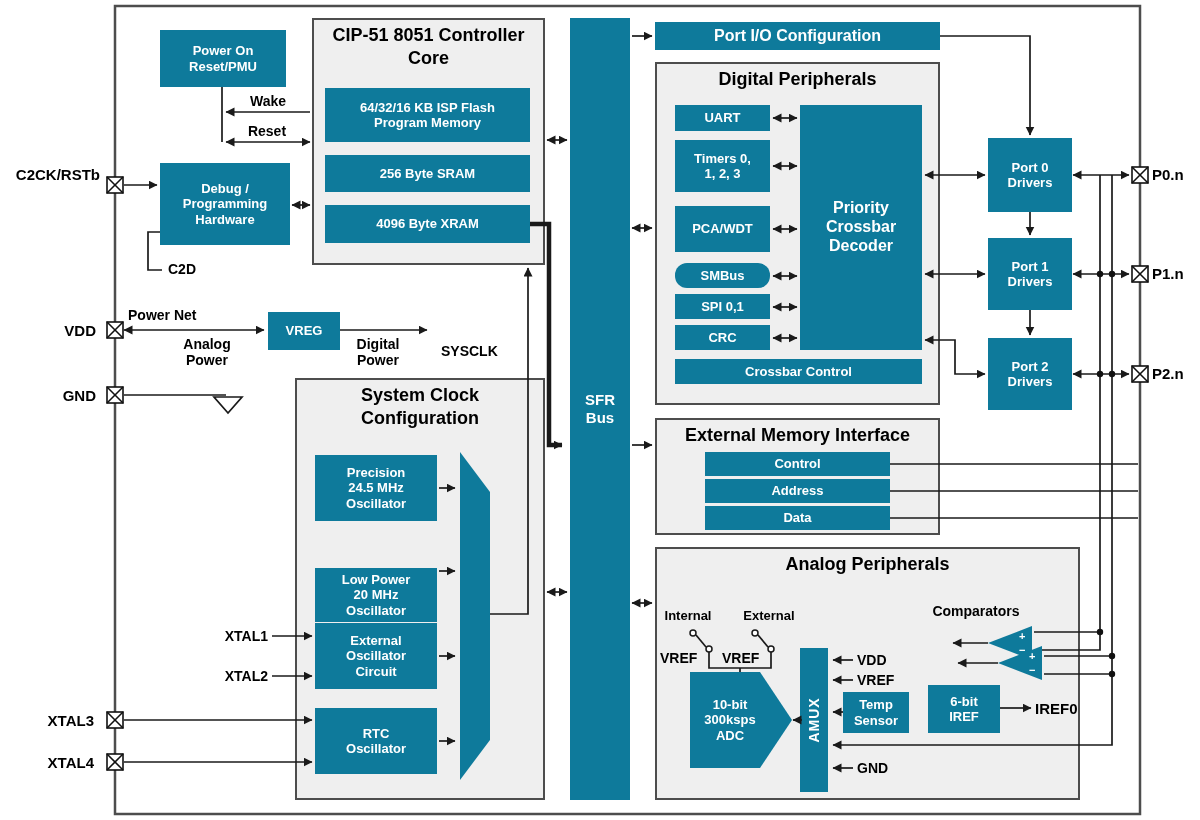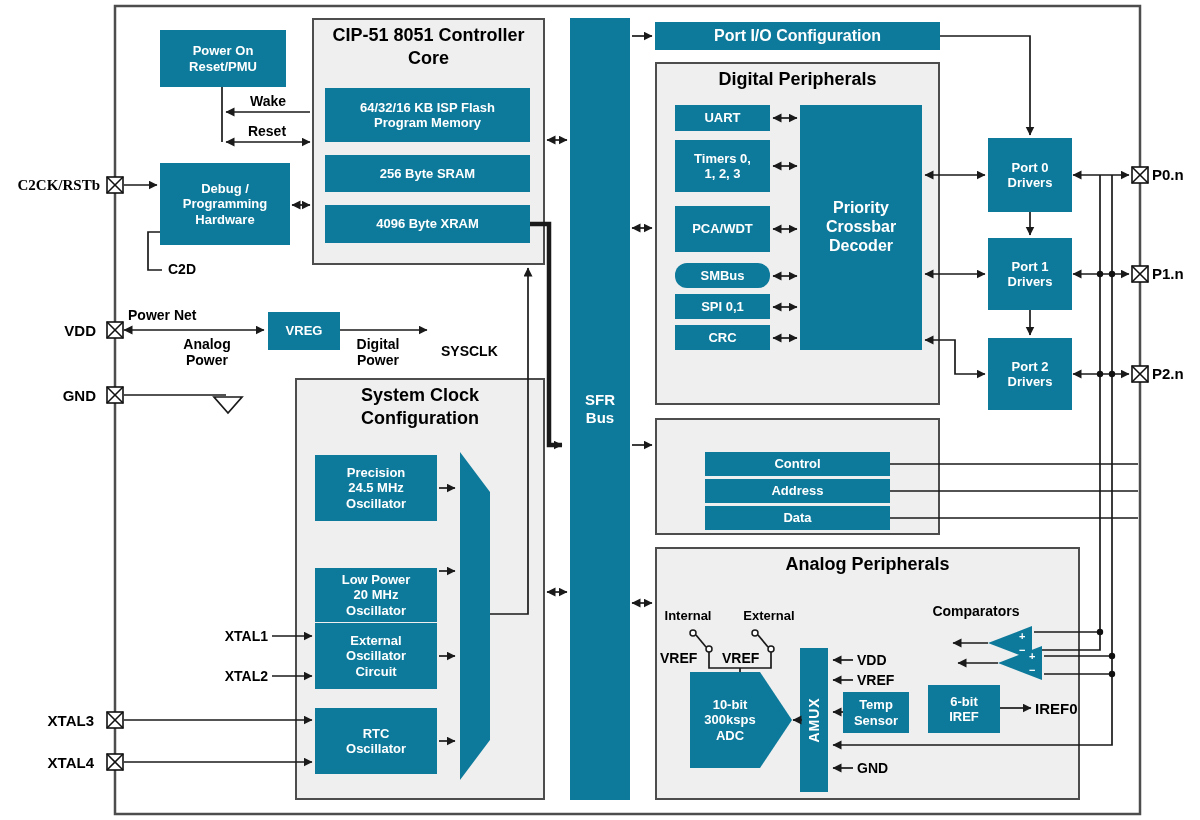--- a/index.html
+++ b/index.html
@@ -34,20 +34,21 @@
 
   <div class="box" style="left:312px;top:18px;width:233px;height:247px;"></div>
   <div class="box" style="left:655px;top:62px;width:285px;height:343px;"></div>
   <div class="box" style="left:655px;top:418px;width:285px;height:117px;"></div>
   <div class="box" style="left:295px;top:378px;width:250px;height:422px;"></div>
   <div class="box" style="left:655px;top:547px;width:425px;height:253px;"></div>
 
   <div class="title" style="left:312px;top:24px;width:233px;">CIP-51 8051 Controller
 Core</div>
   <div class="title" style="left:655px;top:68px;width:285px;">Digital Peripherals</div>
+  <div class="title" style="left:655px;top:424px;width:285px;">External Memory Interface</div>
   <div class="title" style="left:295px;top:384px;width:250px;">System Clock
 Configuration</div>
   <div class="title" style="left:655px;top:553px;width:425px;">Analog Peripherals</div>
 
   <div class="block" style="left:160px;top:30px;width:126px;height:57px;">Power On
 Reset/PMU</div>
   <div class="block" style="left:160px;top:163px;width:130px;height:82px;">Debug /
 Programming
 Hardware</div>
   <div class="block" style="left:268px;top:312px;width:72px;height:38px;">VREG</div>
@@ -64,20 +65,21 @@
   <div class="block" style="left:675px;top:105px;width:95px;height:26px;">UART</div>
   <div class="block" style="left:675px;top:140px;width:95px;height:52px;">Timers 0,
 1, 2, 3</div>
   <div class="block" style="left:675px;top:206px;width:95px;height:46px;">PCA/WDT</div>
   <div class="block" style="left:675px;top:263px;width:95px;height:25px;border-radius:12px;">SMBus</div>
   <div class="block" style="left:675px;top:294px;width:95px;height:25px;">SPI 0,1</div>
   <div class="block" style="left:675px;top:325px;width:95px;height:25px;">CRC</div>
   <div class="block f14" style="left:800px;top:105px;width:122px;height:245px;">Priority
 Crossbar
 Decoder</div>
+  <div class="block" style="left:675px;top:359px;width:247px;height:25px;">Crossbar Control</div>
 
   <div class="block" style="left:988px;top:138px;width:84px;height:74px;">Port 0
 Drivers</div>
   <div class="block" style="left:988px;top:238px;width:84px;height:72px;">Port 1
 Drivers</div>
   <div class="block" style="left:988px;top:338px;width:84px;height:72px;">Port 2
 Drivers</div>
 
   <div class="block" style="left:705px;top:452px;width:185px;height:24px;">Control</div>
   <div class="block" style="left:705px;top:479px;width:185px;height:24px;">Address</div>
@@ -96,21 +98,21 @@
 Oscillator</div>
 
   <div class="block" style="left:843px;top:692px;width:66px;height:41px;">Temp
 Sensor</div>
   <div class="block" style="left:928px;top:685px;width:72px;height:48px;">6-bit
 IREF</div>
   <div class="amux">
       <span>AMUX</span>
     </div>
 
-  <div class="lbl pinlbl r" style="left:6px;top:177px;width:94px;font-family:Liberation Serif, serif;">C2CK/RSTb</div>
+  <div class="lbl pinlbl r" style="left:6px;top:166px;width:94px;">C2CK/RSTb</div>
   <div class="lbl pinlbl r" style="left:50px;top:322px;width:46px;">VDD</div>
   <div class="lbl pinlbl r" style="left:46px;top:387px;width:50px;">GND</div>
   <div class="lbl pinlbl r" style="left:36px;top:712px;width:58px;">XTAL3</div>
   <div class="lbl pinlbl r" style="left:36px;top:754px;width:58px;">XTAL4</div>
 
   <div class="lbl pinlbl" style="left:1152px;top:166px;width:46px;">P0.n</div>
   <div class="lbl pinlbl" style="left:1152px;top:265px;width:46px;">P1.n</div>
   <div class="lbl pinlbl" style="left:1152px;top:365px;width:46px;">P2.n</div>
 
   <div class="lbl c" style="left:238px;top:93px;width:60px;">Wake</div>

